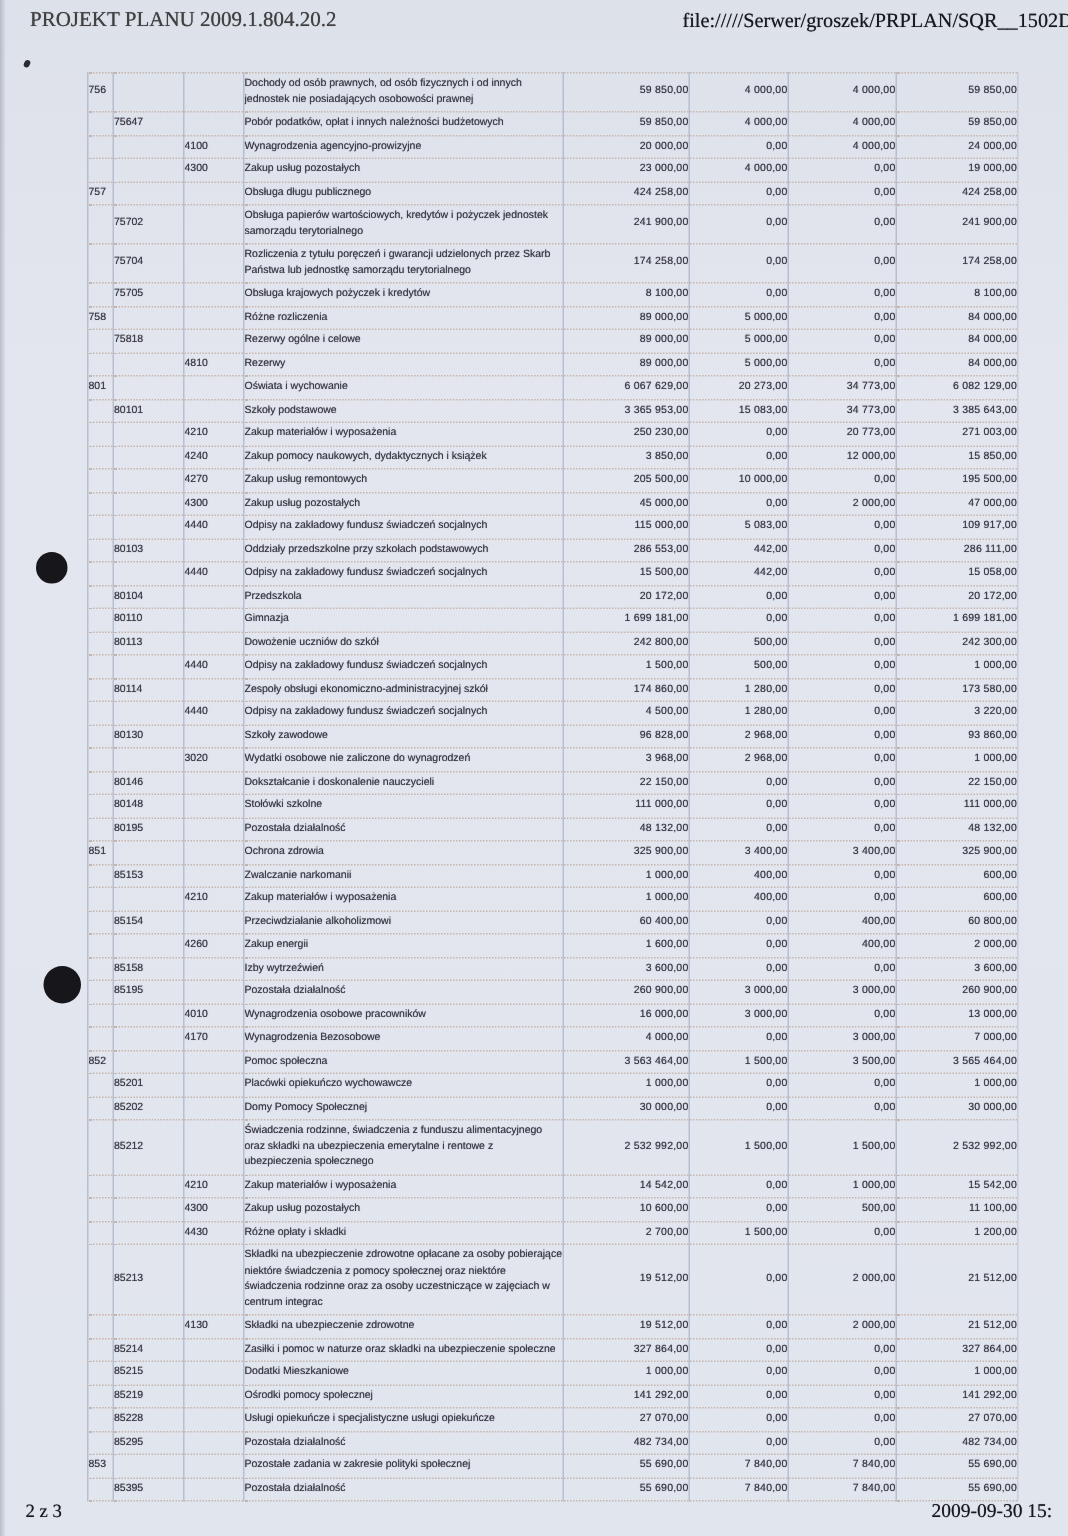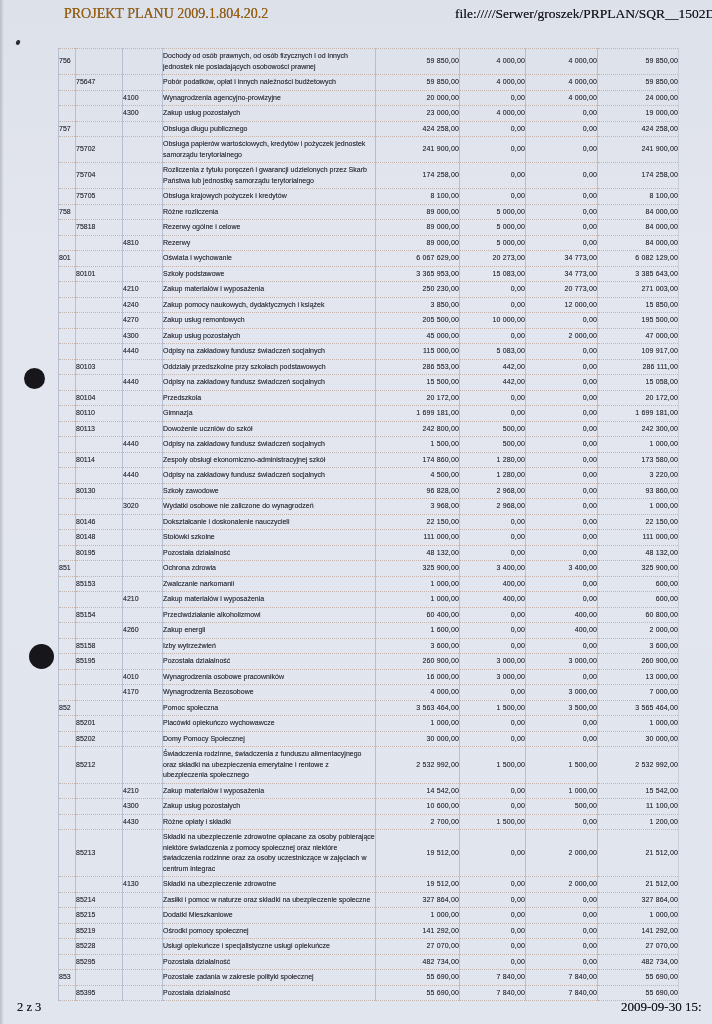--- a/index.html
+++ b/index.html
@@ -5,22 +5,22 @@
   html,body{margin:0;padding:0;}
   body{
     width:712px;height:1024px;position:relative;overflow:hidden;
     background:linear-gradient(180deg,#dde1ea 0%,#e3e6ee 25%,#e1e5ed 100%);
     font-family:"Liberation Sans",sans-serif;
     -webkit-font-smoothing:antialiased;
   }
   .edge-shade{position:absolute;left:0;top:0;width:4px;height:100%;
     background:linear-gradient(to right,rgba(95,100,115,0.30),rgba(95,100,115,0));}
   .hdr-title{position:absolute;left:20px;top:6px;
-    font-family:"Liberation Serif",serif;font-size:14px;color:#a16207;
-    text-shadow:0 0 0.5px rgba(25,25,35,0.7);white-space:nowrap;margin-left:44px;}
+    font-family:"Liberation Serif",serif;font-size:14px;color:#404040;
+    text-shadow:0 0 0.5px rgba(25,25,35,0.7);white-space:nowrap;}
   .hdr-url{position:absolute;left:455px;top:6px;width:257px;overflow:hidden;
     font-family:"Liberation Serif",serif;font-size:13.5px;color:#17171d;
     text-shadow:0 0 0.5px rgba(25,25,35,0.7);white-space:nowrap;}
   table.budget{position:absolute;left:58px;top:48px;width:620px;
     border-collapse:collapse;table-layout:fixed;border-top:1px dotted #c6b5ad;}
   table.budget td{
     font-size:7px;line-height:10.5px;color:#383842;padding:2px 0;
     border-bottom:1px dotted #c6b5ad;border-left:1px solid rgba(168,178,200,0.75);
     vertical-align:middle;overflow:hidden;
     text-shadow:0 0 0.6px rgba(70,70,85,0.75);

